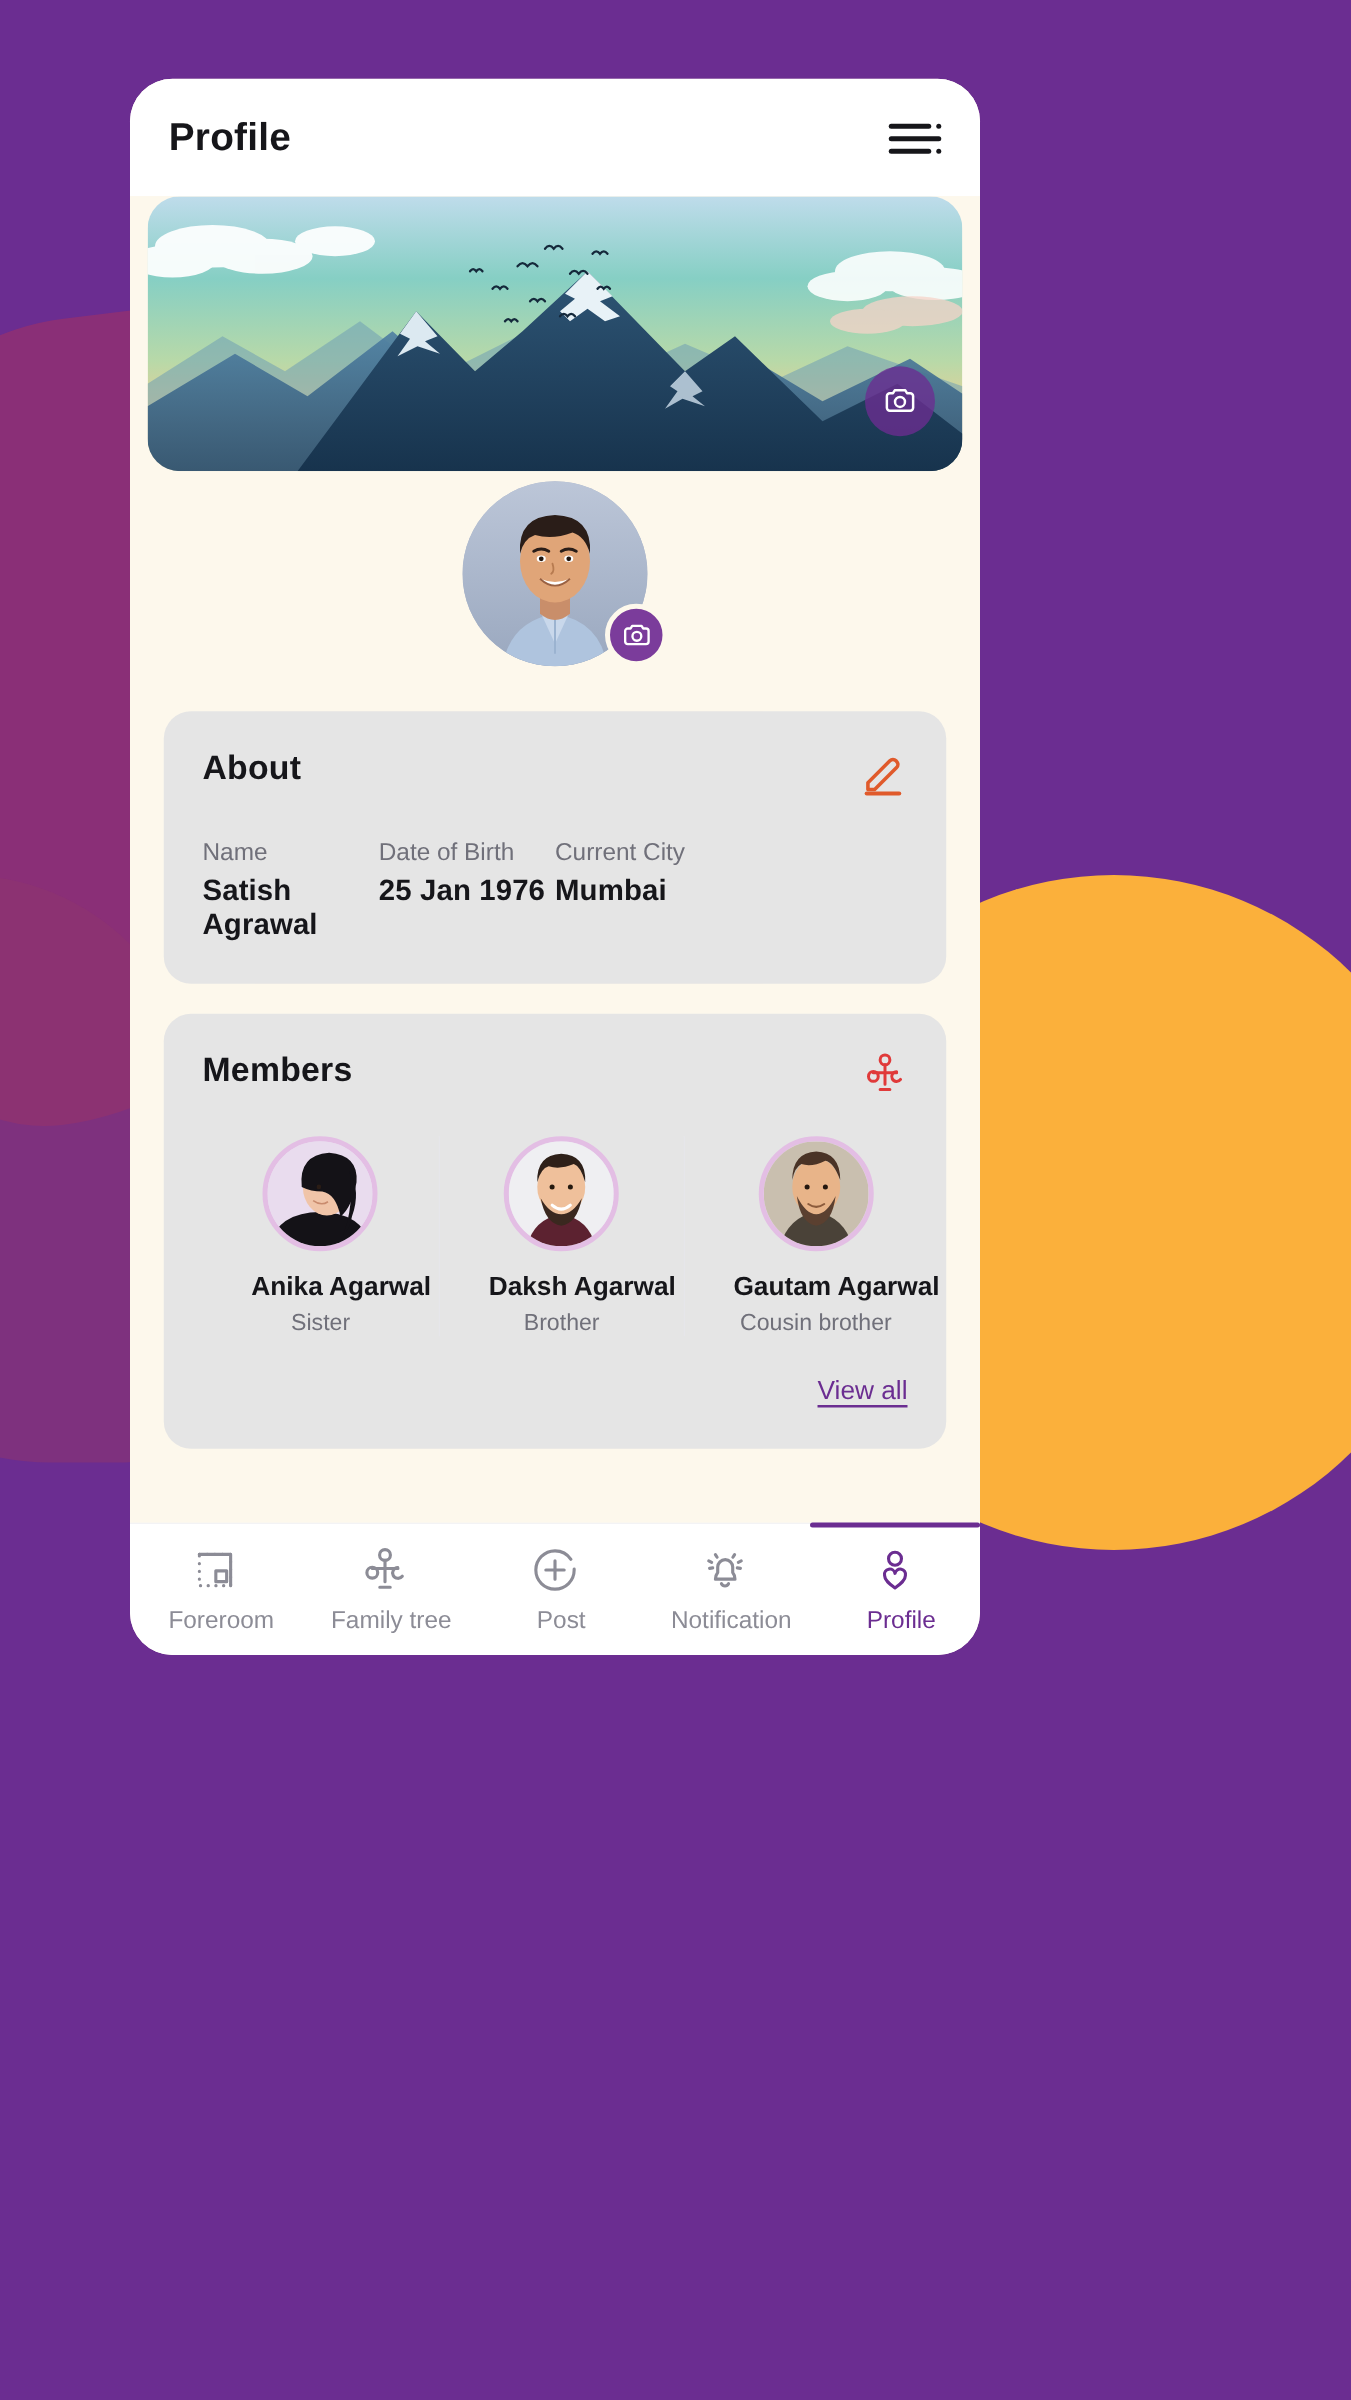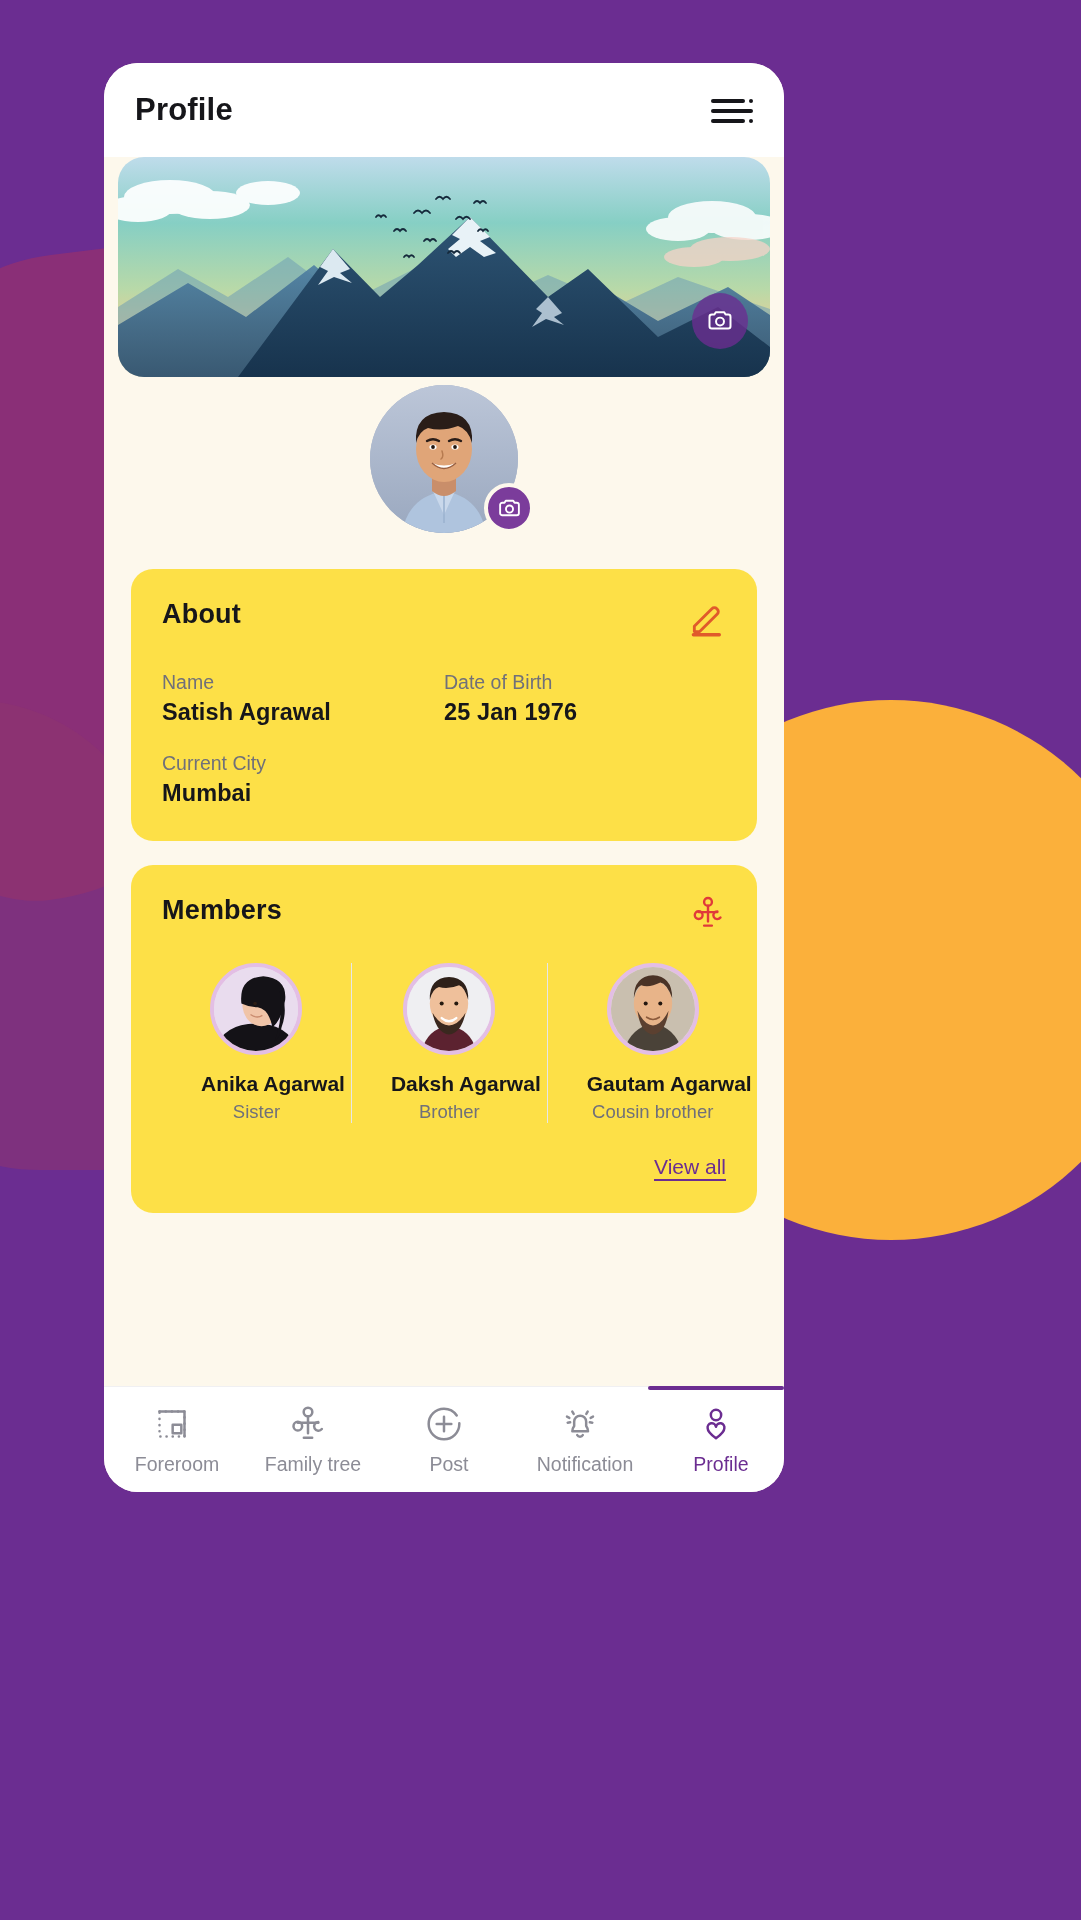--- a/index.html
+++ b/index.html
@@ -27,21 +27,21 @@
   }
   .circle-orange {
     position: absolute; right: -80px; top: 700px;
     width: 540px; height: 540px; border-radius: 50%;
     background: #FBB03B;
   }
 
   
   .phone {
     position: absolute; left: 104px; top: 63px;
-    width: 680px; height: 1429px;
+    width: 680px; height: 1261px;
     background: #FDF8EC;
     border-radius: 34px;
     overflow: hidden;
     display: flex; flex-direction: column;
   }
 
   
   .app-header {
     height: 94px; background: #FFFFFF;
     display: flex; align-items: center; justify-content: space-between;
@@ -97,29 +97,29 @@
   .avatar-cam {
     position: absolute; right: -10px; bottom: 6px;
     width: 50px; height: 50px; border-radius: 50%;
     background: #7B3C9B; border: 4px solid #FDF8EC;
     display: flex; align-items: center; justify-content: center;
     cursor: pointer;
   }
 
   
   .card {
-    background: #fde047; border-radius: 22px;
+    background: #e5e5e5; border-radius: 22px;
     margin: 0 27px; padding: 30px 31px 34px 31px;
   }
   .card + .card { margin-top: 24px; }
   .card-head { display: flex; align-items: flex-start; justify-content: space-between; }
   .card-title { font-size: 27px; font-weight: 700; color: #16161A; letter-spacing: .2px; }
 
   .about-grid {
-    display: grid; grid-template-columns: 1fr 1fr;
+    display: grid; grid-template-columns: 1fr 1fr 1fr 1fr;
     row-gap: 26px; margin-top: 34px;
   }
   .field-label { font-size: 19.5px; color: #70707A; font-weight: 400; margin-bottom: 5px; }
   .field-value { font-size: 23.5px; color: #16161A; font-weight: 700; letter-spacing: .1px; }
   .bio-block { margin-top: 30px; }
   .bio-text { font-size: 23.5px; color: #16161A; font-weight: 700; line-height: 1.33; letter-spacing: .05px; }
 
   
   .members-row { display: flex; margin-top: 32px; }
   .member {

